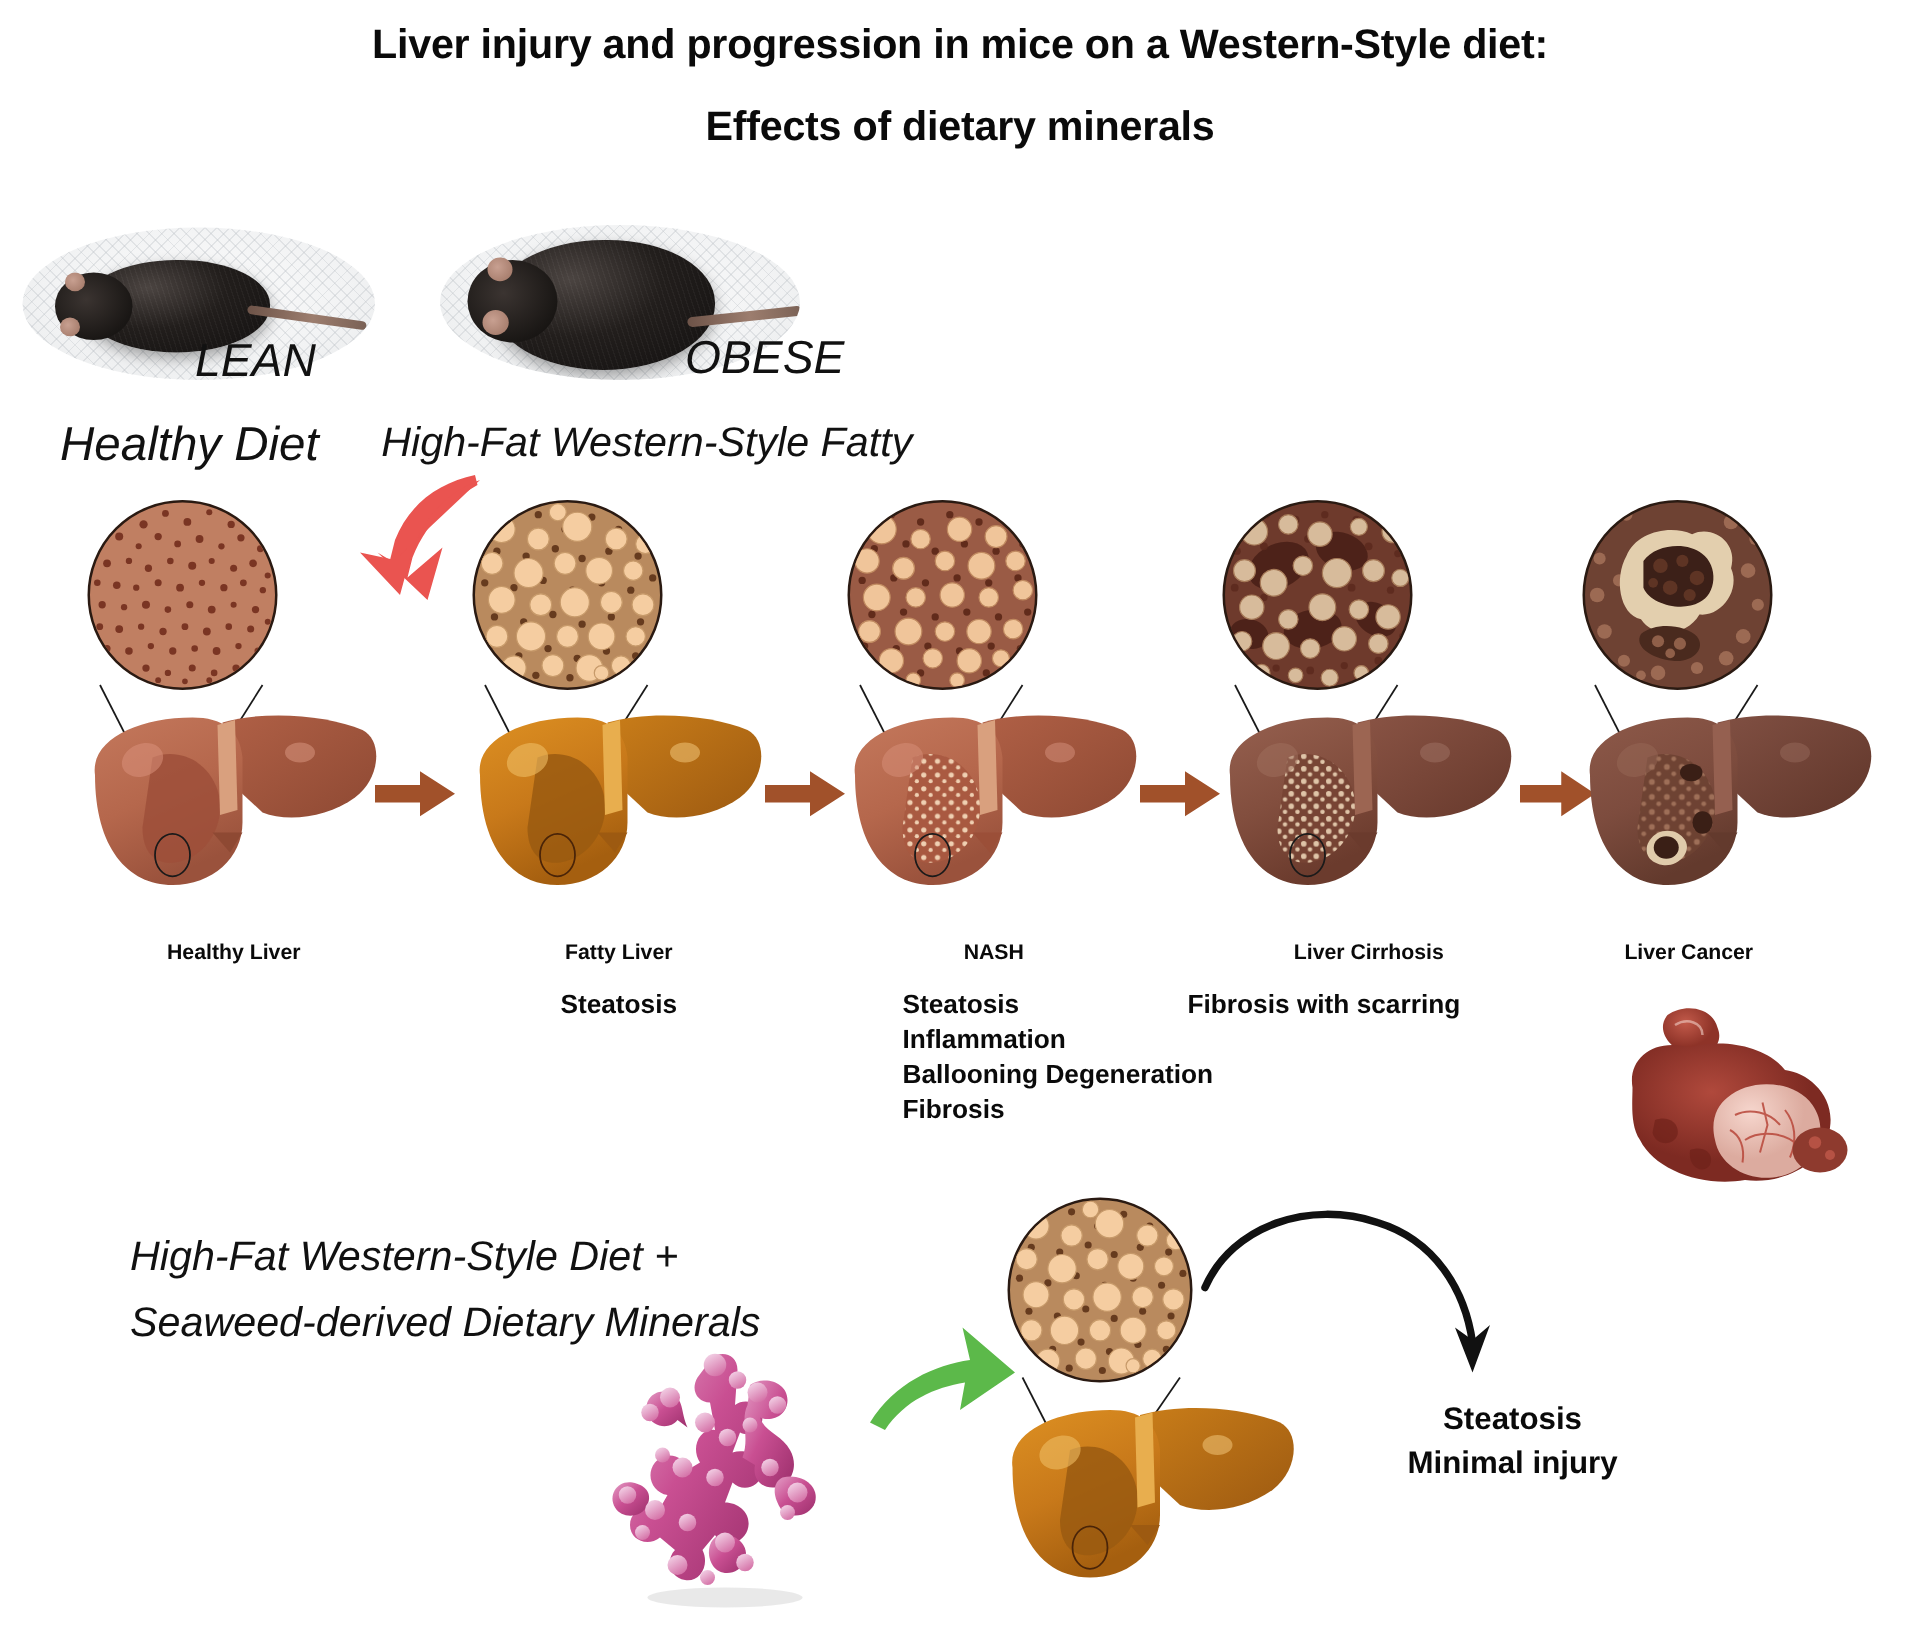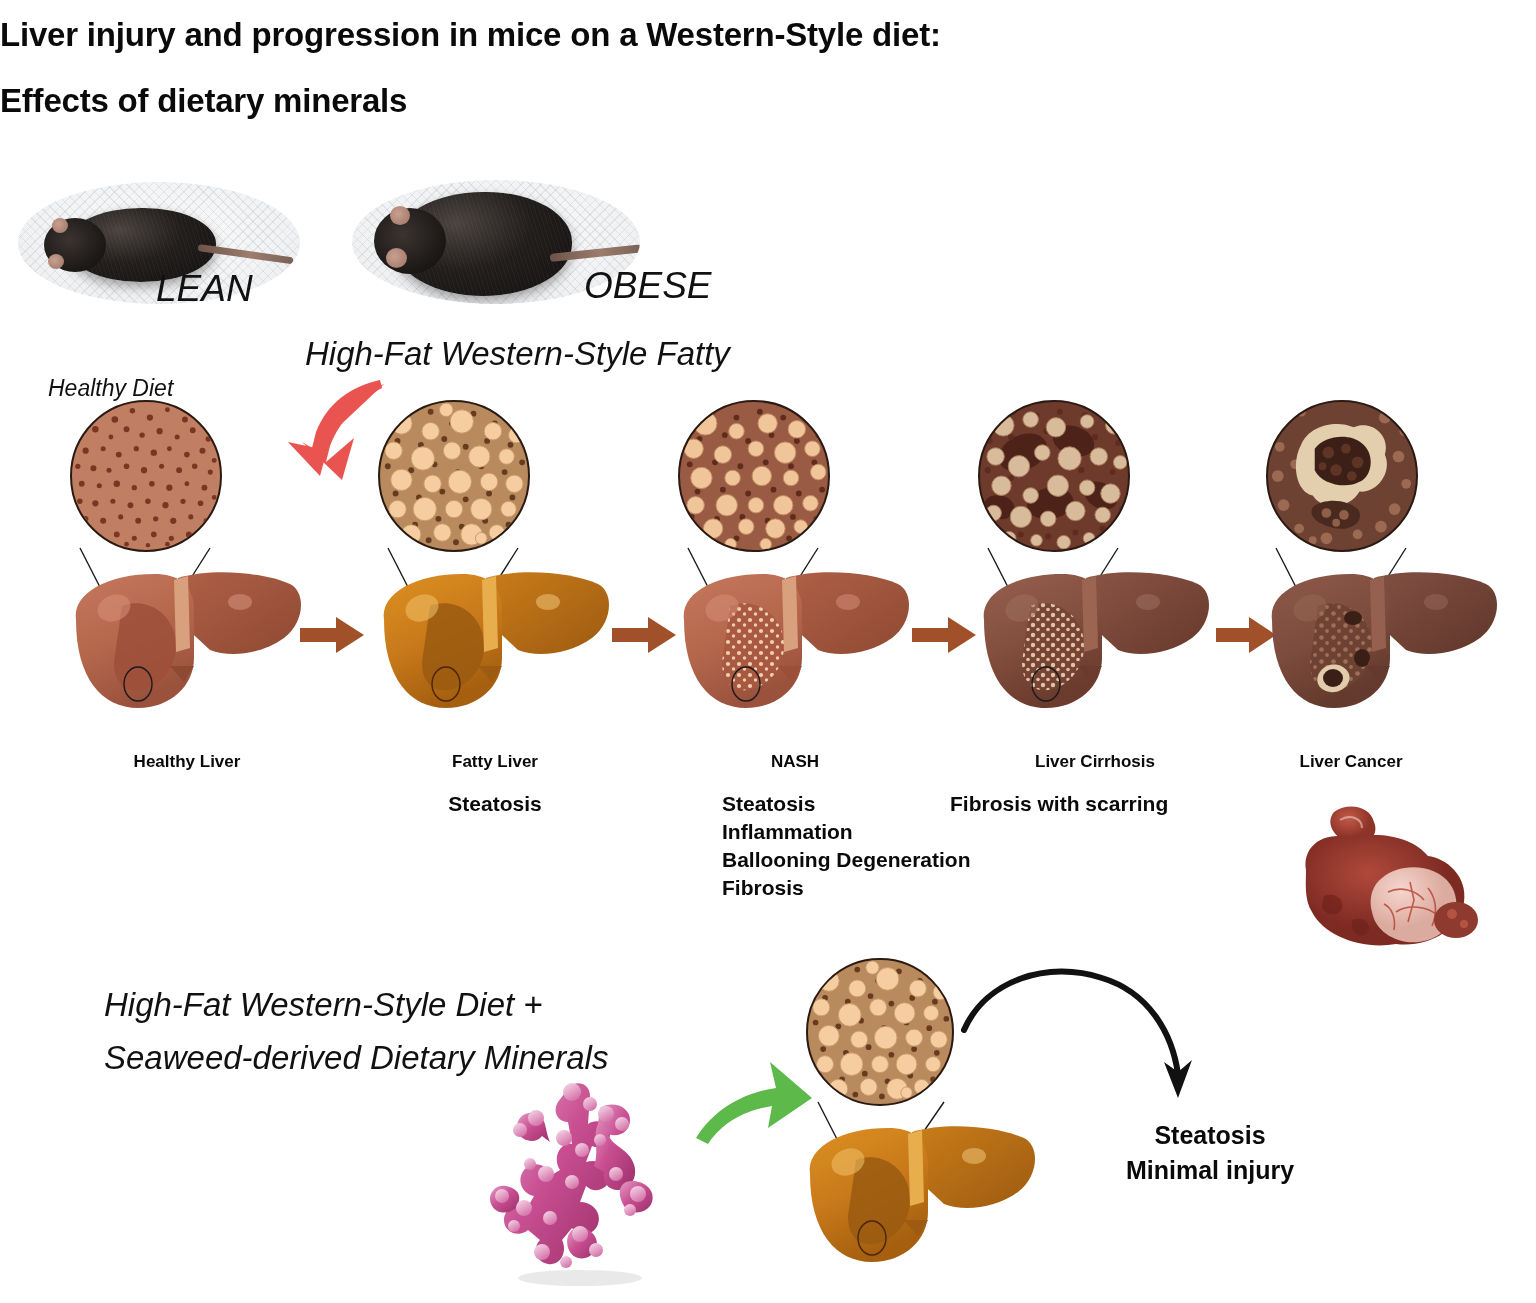--- a/index.html
+++ b/index.html
@@ -9,21 +9,21 @@
     font-family: "Liberation Sans", sans-serif;
     overflow: hidden;
   }
   #canvas { position: relative; width: 1536px; height: 1303px; background: #fff; }
 
   .abs { position: absolute; }
 
   
   .title-line {
     position: absolute; left: 0; width: 1536px;
-    text-align: left;
+    text-align: center;
     font-weight: bold;
     color: #0a0a0a;
     letter-spacing: -0.2px;
   }
   #title-1 { top: 16px; font-size: 33px; }
   #title-2 { top: 82px; font-size: 33px; }
 
   
   .ital {
     position: absolute;
@@ -134,31 +134,31 @@
 
   <div class="mouse-photo" style="left:18px; top:182px; width:282px; height:122px;">
     <div class="grid"></div>
     <div class="mouse-body" style="left:48px; top:26px; width:150px; height:74px;"></div>
     <div class="mouse-head" style="left:26px; top:36px; width:62px; height:54px;"></div>
     <div class="mouse-ear" style="left:34px; top:36px; width:16px; height:15px;"></div>
     <div class="mouse-ear" style="left:30px; top:72px; width:16px; height:15px;"></div>
     <div class="mouse-tail" style="left:180px; top:62px; width:96px; height:7px; transform:rotate(8deg);"></div>
   </div>
   <div class="ital" style="left:156px; top:268px; font-size:37px;">LEAN</div>
-  <div class="ital" style="left:48px; top:335px; font-size:23px;margin-top:40px;">Healthy Diet</div>
+  <div class="ital" style="left:48px; top:335px; font-size:38px;">Healthy Diet</div>
 
   <div class="mouse-photo" style="left:352px; top:180px; width:288px; height:124px;">
     <div class="grid"></div>
     <div class="mouse-body" style="left:42px; top:12px; width:178px; height:104px;"></div>
     <div class="mouse-head" style="left:22px; top:28px; width:72px; height:66px;"></div>
     <div class="mouse-ear" style="left:38px; top:26px; width:20px; height:19px;"></div>
     <div class="mouse-ear" style="left:34px; top:68px; width:21px; height:20px;"></div>
     <div class="mouse-tail" style="left:198px; top:74px; width:92px; height:8px; transform:rotate(-6deg);"></div>
   </div>
-  <div class="ital" style="left:548px; top:265px; font-size:37px;margin-left:36px;">OBESE</div>
+  <div class="ital" style="left:548px; top:265px; font-size:37px;">OBESE</div>
   <div class="ital" style="left:305px; top:335px; font-size:33px;">High-Fat Western-Style Fatty</div>
 
   <svg class="abs" style="left:282px; top:376px; width:110px; height:130px;" viewBox="0 0 110 130">
     <path d="M100 12 C 78 24, 58 44, 48 70 L 44 86 L 72 62 L 60 104 L 20 66 L 30 72 L 34 56 C 46 26, 70 10, 98 4 Z" fill="#ea5450"></path>
     <path d="M102 8 C 74 18, 52 42, 44 78 L 38 100 L 6 66 L 34 72" fill="#ea5450"></path>
   </svg>
 
   <div class="stage" style="left:52px; top:392px;">
     <div class="inset-circle" style="left:18px; top:8px; width:152px; height:152px; background:#c07f62;">
       <svg class="dots" viewBox="0 0 152 152">

